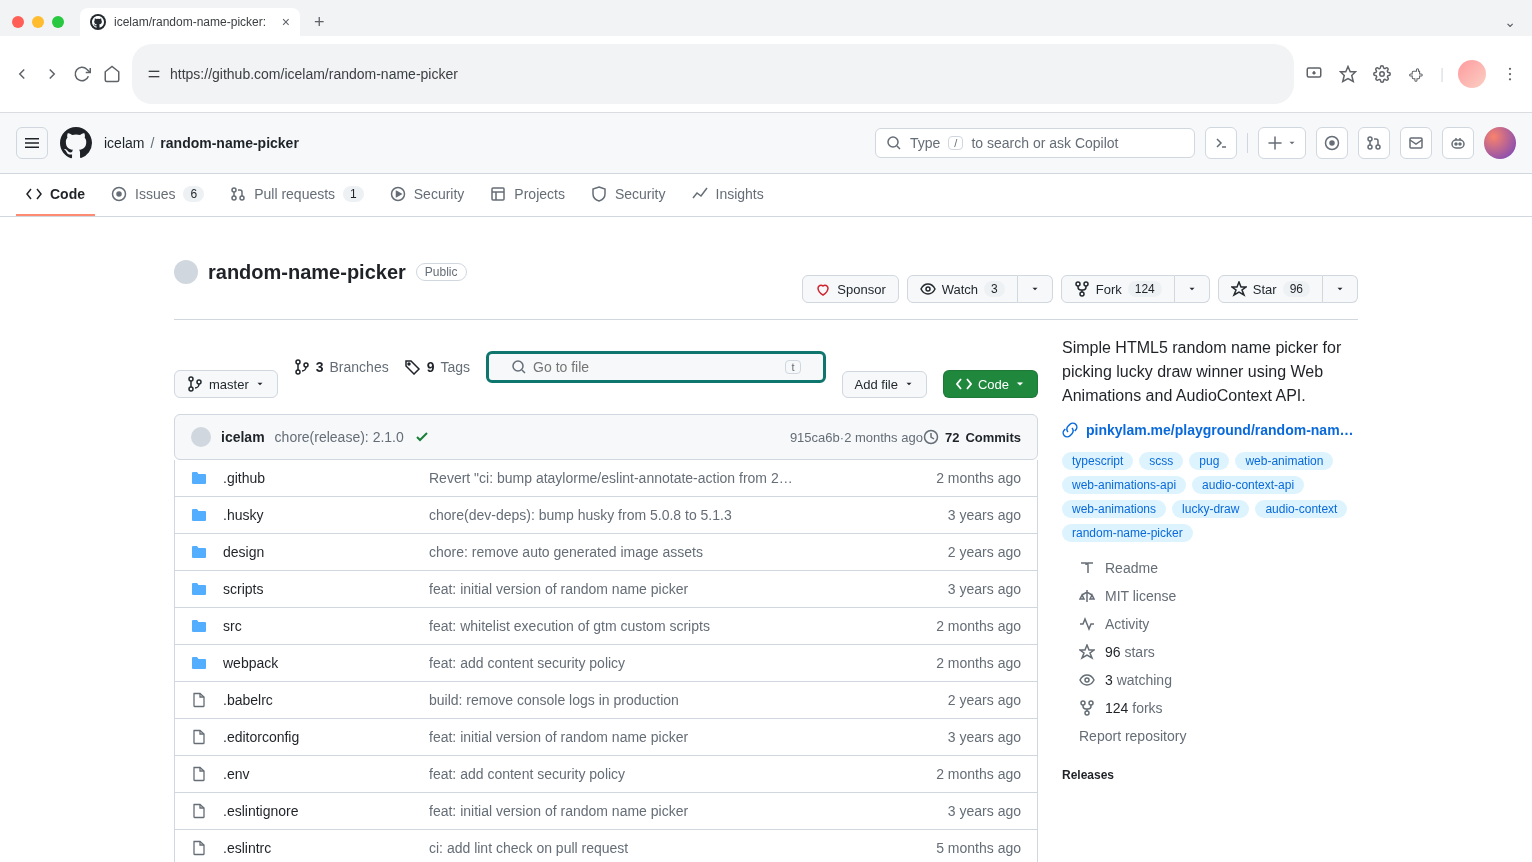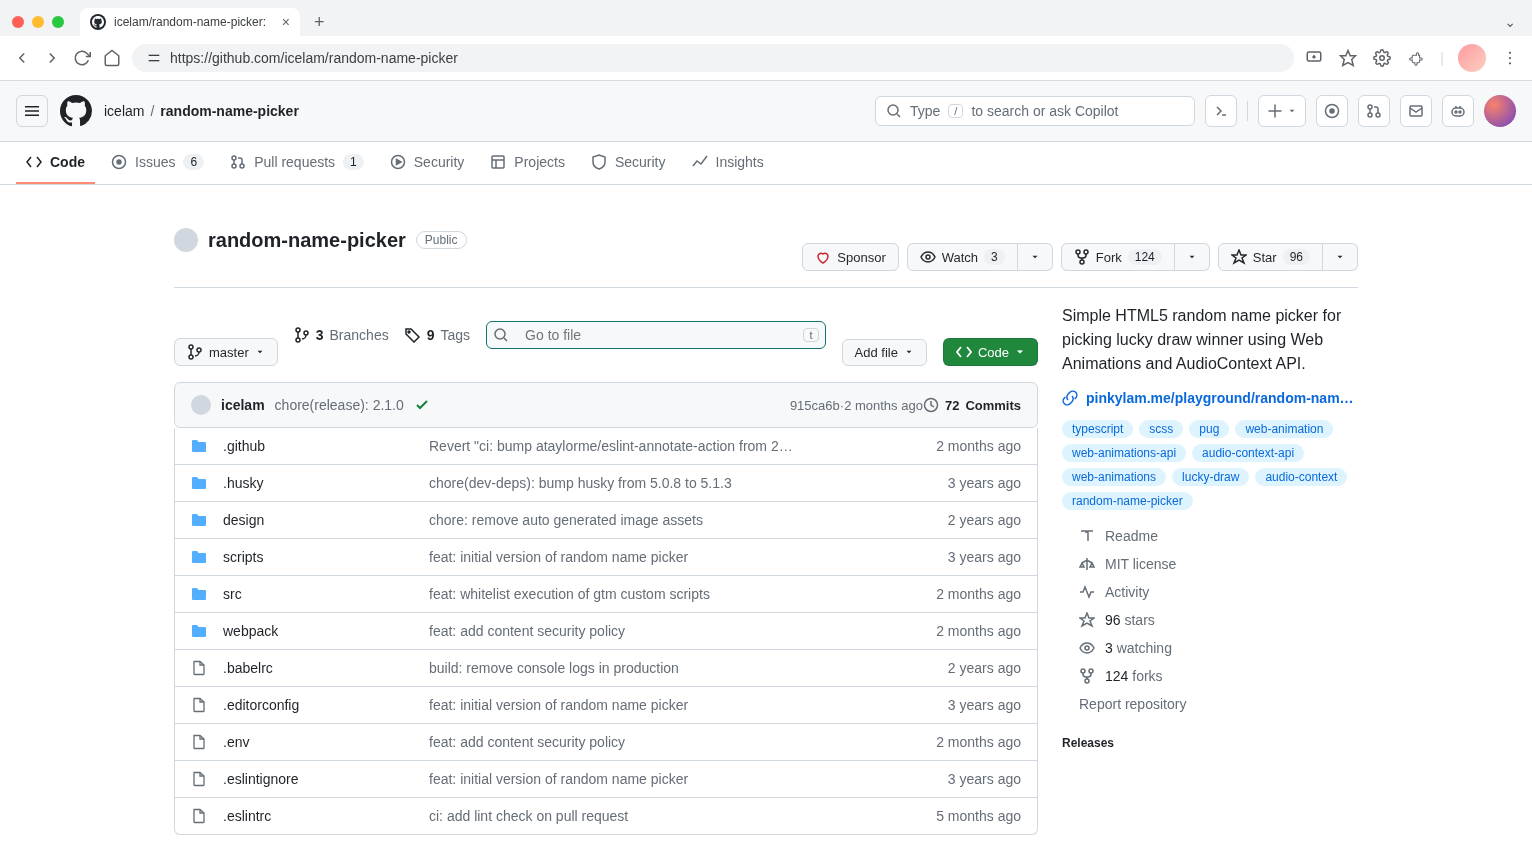--- a/index.html
+++ b/index.html
@@ -15,21 +15,21 @@
 .tl.yellow { background: #febc2e; }
 .tl.green { background: #28c840; }
 .tab { background: #fff; border-radius: 8px 8px 0 0; padding: 6px 10px; display: flex; align-items: center; gap: 8px; width: 220px; font-size: 12px; color: #3c4043; }
 .tab .favicon { width: 16px; height: 16px; background: #24292f; border-radius: 50%; display:flex; align-items:center; justify-content:center; }
 .tab .tab-title { flex: 1; white-space: nowrap; overflow: hidden; text-overflow: ellipsis; }
 .tab .close { color: #5f6368; font-size: 14px; cursor: pointer; }
 .new-tab { color: #5f6368; font-size: 18px; cursor: pointer; padding: 0 6px; }
 .chev-down-browser { margin-left: auto; color:#5f6368; padding:0 8px; }
 .addr-bar { display: flex; align-items: center; padding: 8px 12px; gap: 10px; background:#fff; }
 .nav-icon { width: 20px; height: 20px; display:flex; align-items:center; justify-content:center; color:#5f6368; cursor:pointer; }
-.url-box { flex: 1; display:flex; align-items:center; gap:8px; background:#f1f3f4; border-radius: 20px; padding: 6px 14px; color:#3c4043; font-size:14px; }
+.url-box { flex: 1; display:flex; align-items:center; gap:8px; background:#f1f3f4; border-radius: 20px; padding: 22px 14px; color:#3c4043; font-size:14px; }
 .right-icons { display:flex; align-items:center; gap:14px; color:#5f6368; }
 .avatar { width:28px; height:28px; border-radius:50%; background: linear-gradient(135deg,#ff9a9e,#fad0c4); }
 
 
 .gh-header { display:flex; align-items:center; padding: 14px 16px; gap:12px; border-bottom: 1px solid #d0d7de; background:#f6f8fa; }
 .hamburger { width:32px; height:32px; border:1px solid #d0d7de; border-radius:6px; display:flex; align-items:center; justify-content:center; cursor:pointer; }
 .gh-logo { width:32px; height:32px; }
 .breadcrumb { display:flex; align-items:center; gap:6px; font-size:14px; }
 .breadcrumb .repo { font-weight:600; }
 .gh-header-right { margin-left:auto; display:flex; align-items:center; gap:10px; }
@@ -65,21 +65,21 @@
 
 
 .main-grid { display:flex; gap:24px; }
 .main-col { flex:1; min-width:0; }
 .side-col { width:296px; }
 
 
 .file-actions { display:flex; align-items:center; gap:16px; margin-bottom:16px; }
 .meta-item { display:flex; align-items:center; gap:6px; color:#1f2328; font-size:14px; }
 .meta-item .num { font-weight:600; }
-.go-to-file { flex:1; display:flex; align-items:center; gap:16px; border:1px solid #0f766e; border-radius:6px; padding:5px 6px; color:#656d76; background:#f6f8fa; }
+.go-to-file { flex:1; display:flex; align-items:center; gap:6px; border:3px solid #0f766e; border-radius:6px; padding:5px 22px; color:#656d76; background:#f6f8fa; }
 .go-to-file input { border:none; outline:none; background:transparent; flex:1; font-size:14px; color:#656d76; }
 .code-btn { background:#1f883d; color:#fff; border:1px solid rgba(27,31,36,0.15); }
 .code-btn svg { stroke:#fff; }
 
 
 .commit-box { border:1px solid #d0d7de; border-radius:6px; background:#f6f8fa; padding:12px 16px; display:flex; align-items:center; gap:10px; font-size:14px; }
 .commit-author-avatar { width:20px; height:20px; border-radius:50%; background:#d0d7de; }
 .commit-author { font-weight:600; }
 .commit-msg { color:#656d76; }
 .check { color:#1a7f37; }

